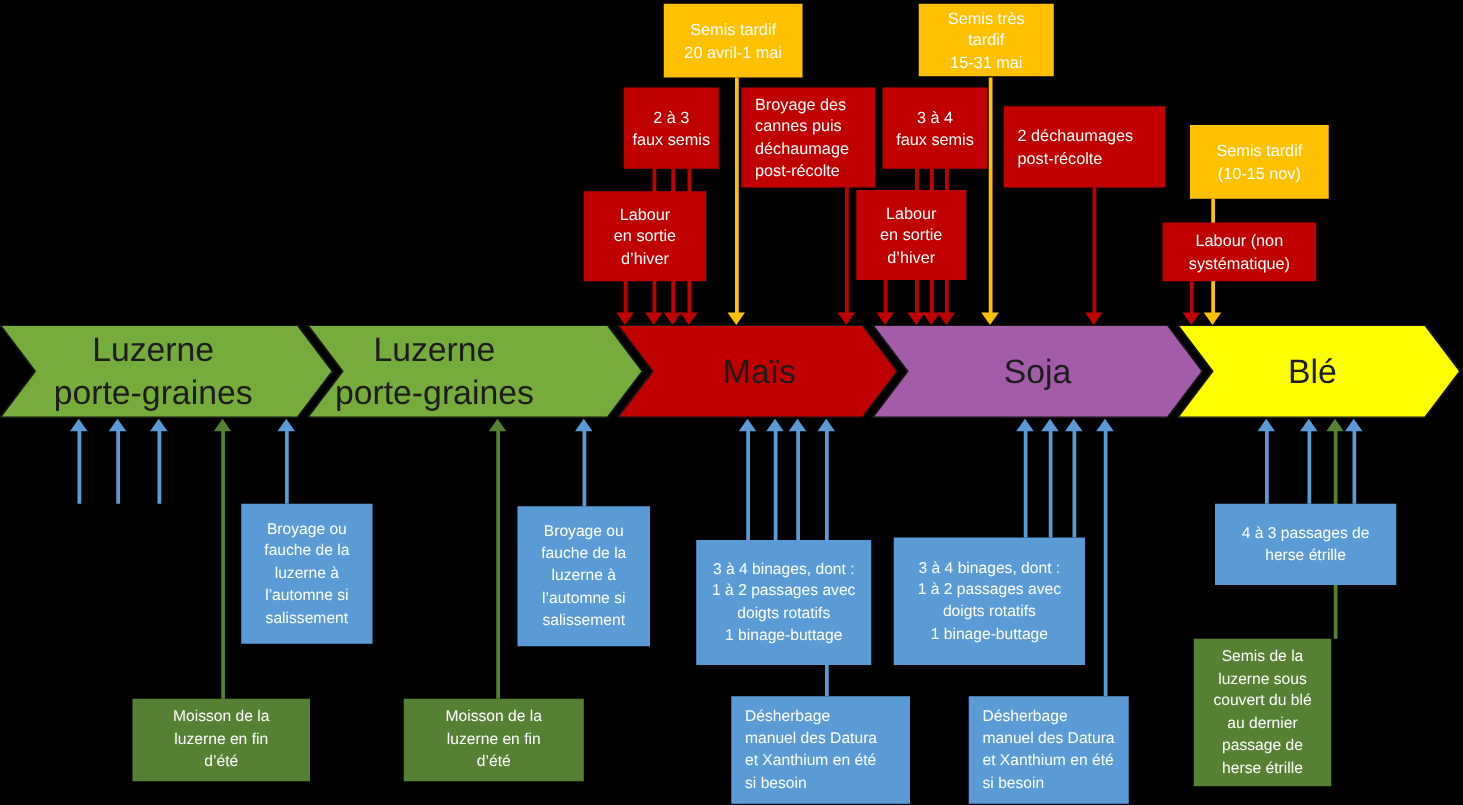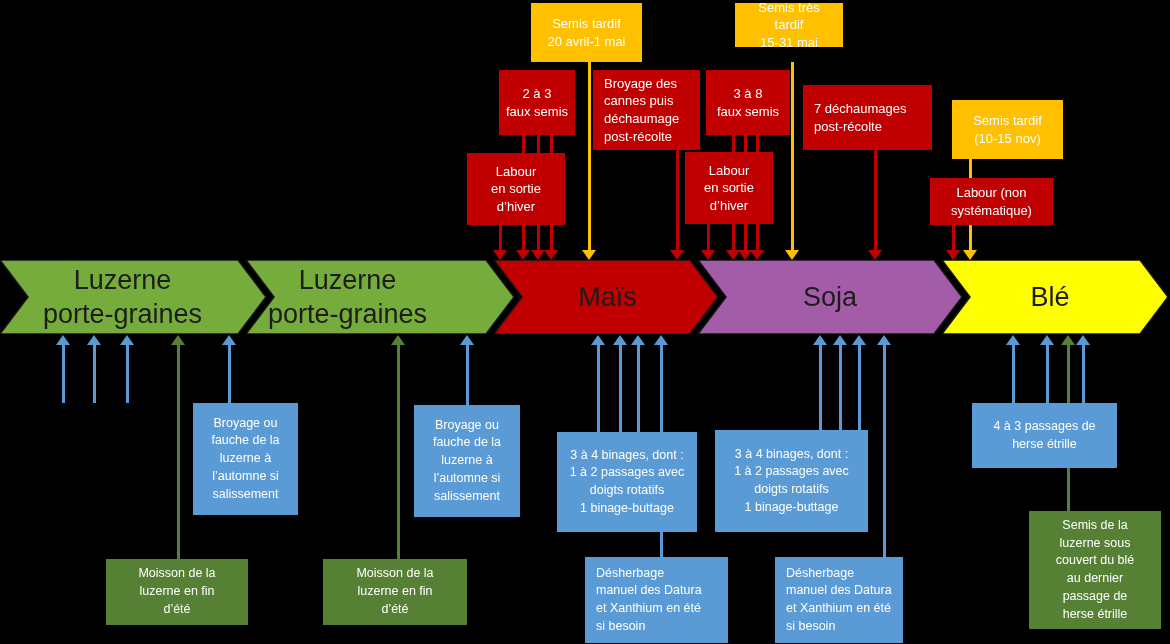--- a/index.html
+++ b/index.html
@@ -54,26 +54,26 @@
   <div class="chev-label" style="left:940px;width:220px">Blé</div>
 
   <div class="box orange" style="left:531px;top:3px;width:111px;height:59px">Semis tardif
 20 avril-1 mai</div>
   <div class="box red" style="left:499px;top:70px;width:76px;height:65px">2 à 3
 faux semis</div>
   <div class="box red leftal" style="left:593px;top:70px;width:107px;height:80px">Broyage des
 cannes puis
 déchaumage
 post-récolte</div>
-  <div class="box red" style="left:706px;top:70px;width:84px;height:65px">3 à 8
+  <div class="box red" style="left:706px;top:70px;width:84px;height:65px">3 à 4
 faux semis</div>
-  <div class="box orange" style="left:735px;top:3px;width:108px;height:44px">Semis très
+  <div class="box orange" style="left:735px;top:3px;width:108px;height:58px">Semis très
 tardif
 15-31 mai</div>
-  <div class="box red leftal" style="left:803px;top:85px;width:129px;height:65px">7 déchaumages
+  <div class="box red leftal" style="left:803px;top:85px;width:129px;height:65px">2 déchaumages
 post-récolte</div>
   <div class="box orange" style="left:952px;top:100px;width:111px;height:59px">Semis tardif
 (10-15 nov)</div>
   <div class="box red" style="left:467px;top:153px;width:98px;height:72px">Labour
 en sortie
 d’hiver</div>
   <div class="box red" style="left:685px;top:152px;width:88px;height:72px">Labour
 en sortie
 d’hiver</div>
   <div class="box red" style="left:930px;top:178px;width:123px;height:47px">Labour (non
@@ -106,21 +106,21 @@
   <div class="box blue bot" style="left:715px;top:430px;width:153px;height:102px">3 à 4 binages, dont :
 1 à 2 passages avec
 doigts rotatifs
 1 binage-buttage</div>
   <div class="box blue bot leftal" style="left:775px;top:557px;width:128px;height:86px">Désherbage
 manuel des Datura
 et Xanthium en été
 si besoin</div>
   <div class="box blue bot" style="left:972px;top:403px;width:145px;height:65px">4 à 3 passages de
 herse étrille</div>
-  <div class="box green bot" style="left:1029px;top:511px;width:132px;height:118px">Semis de la
+  <div class="box green bot" style="left:955px;top:511px;width:110px;height:118px">Semis de la
 luzerne sous
 couvert du blé
 au dernier
 passage de
 herse étrille</div>
 
   <div class="arr down c-red" style="left:493px;top:160px;height:100px">
       <i class="s"></i>
       <i class="h"></i>
     </div>

